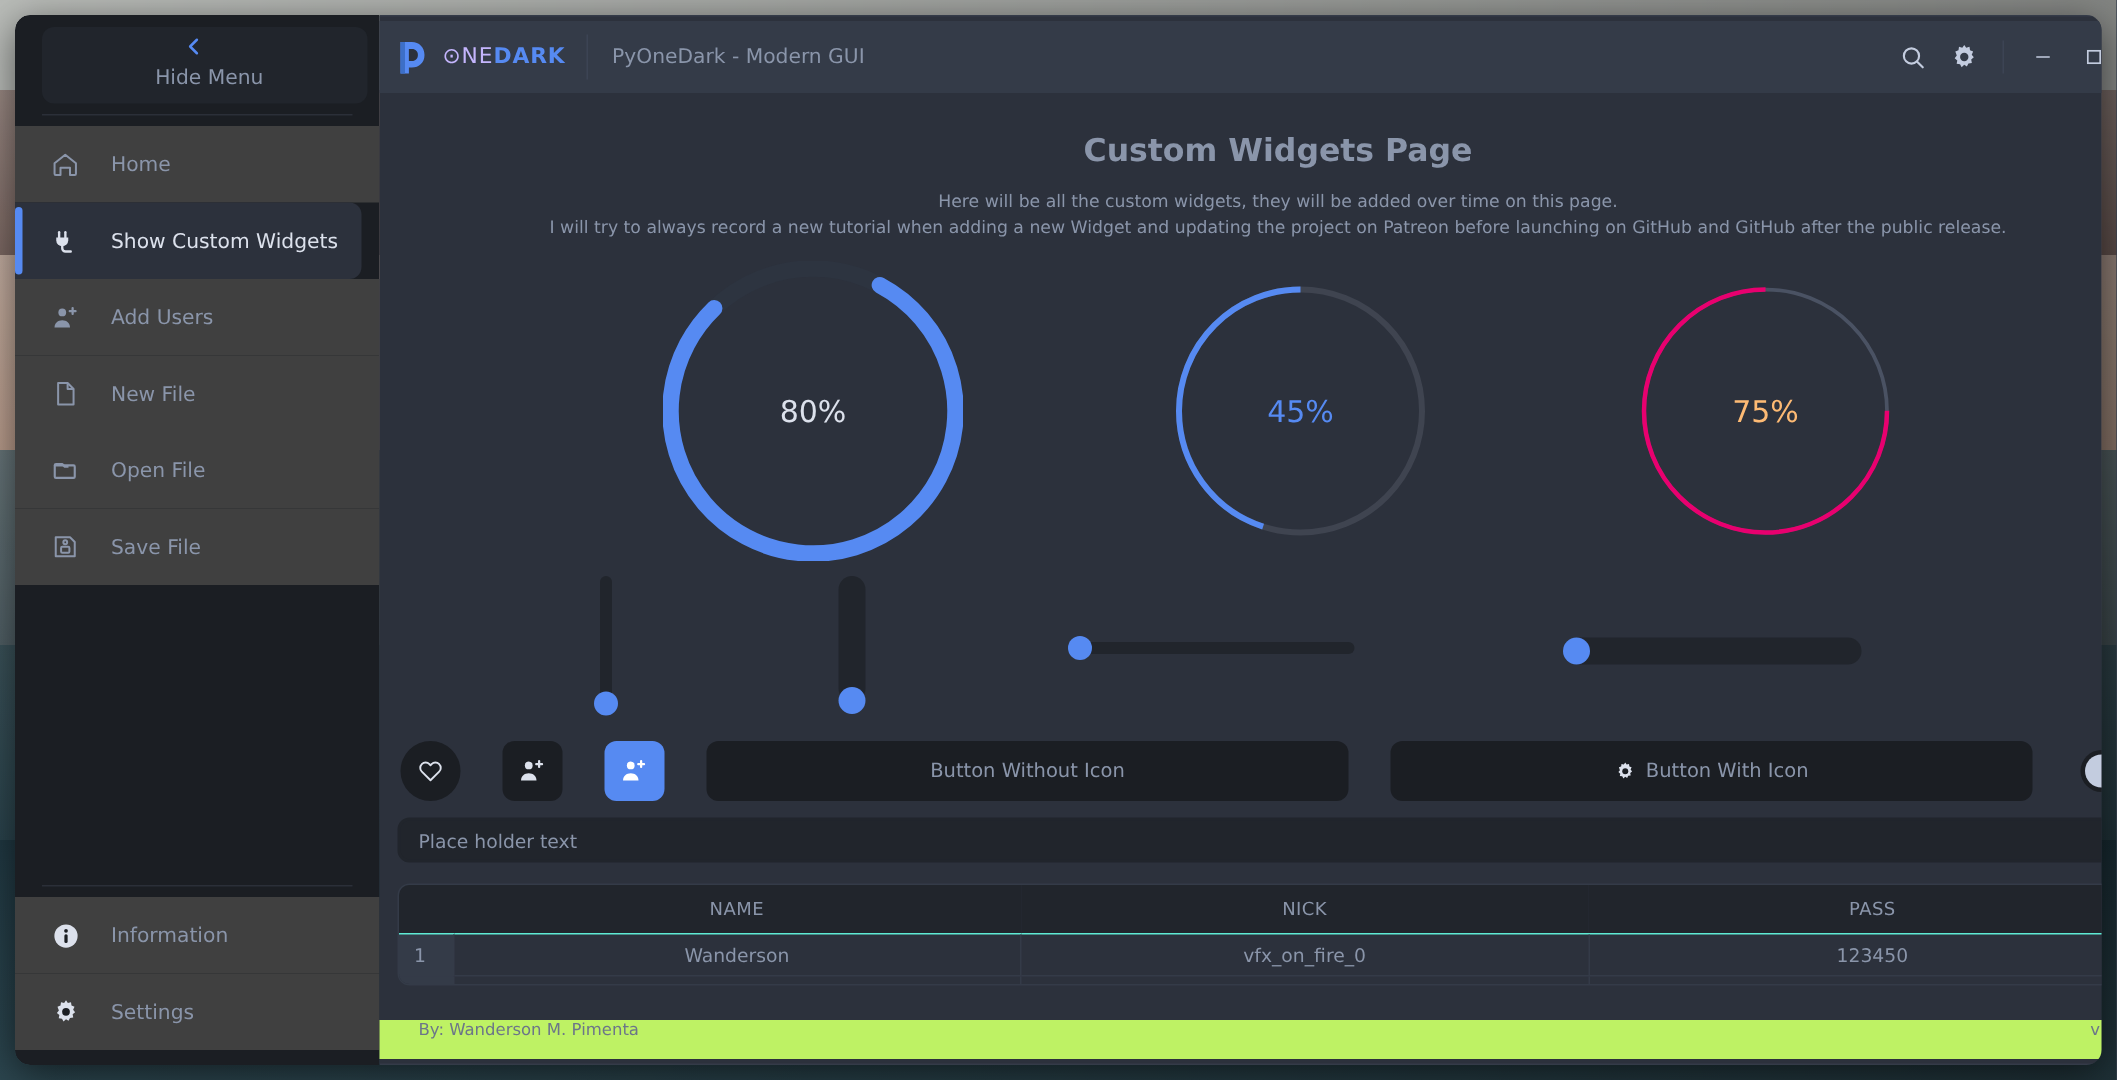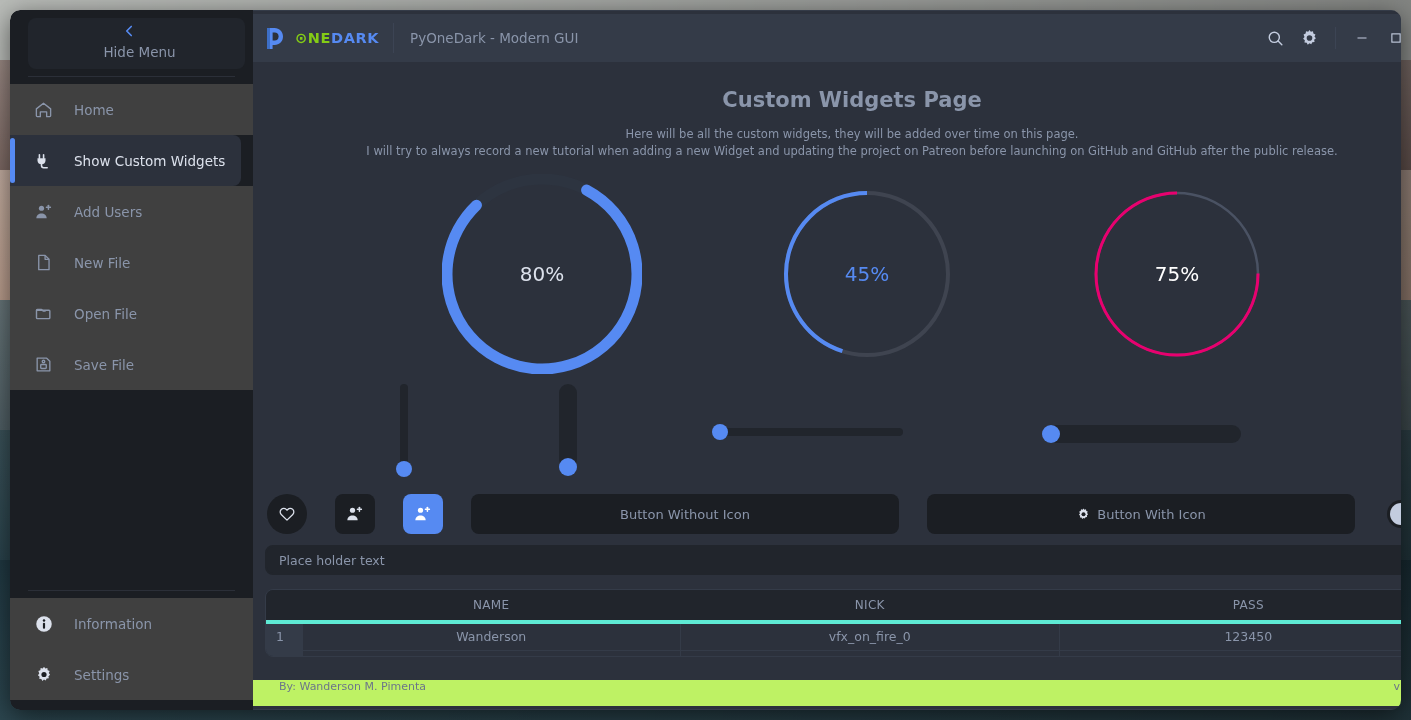--- a/index.html
+++ b/index.html
@@ -116,21 +116,21 @@
     display: flex; align-items: center;
   }
   #logo-wrap {
     display: flex; align-items: center;
     padding: 0 14px 0 12px;
     height: 30px;
     border-right: 1px solid #3c4454;
   }
   #logo-mark { margin-right: 8px; }
   #logo-text { font-size: 14.5px; letter-spacing: .6px; font-weight: 700; }
-  #logo-text .l-one { color: #84cc16; font-weight: 700; }
+  #logo-text .l-one { color: #c4b5fd; font-weight: 400; }
   #logo-text .l-dark { color: #568af2; }
   #app-title {
     margin-left: 16px;
     color: #8a95aa; font-size: 13.5px;
   }
   .tb-spacer { flex: 1 1 auto; }
   .tb-btn {
     width: 32px; height: 32px;
     display: flex; align-items: center; justify-content: center;
     border-radius: 6px; cursor: pointer;
@@ -254,21 +254,21 @@
     overflow: hidden;
     height: 68px;
     position: relative;
   }
   table { width: 100%; border-collapse: collapse; table-layout: fixed; }
   th {
     background: #21252c;
     color: #8a95aa;
     font-size: 12px; font-weight: 400;
     height: 32px;
-    border-bottom: 4px solid #5eead4;
+    border-bottom: 1px solid #5eead4;
     letter-spacing: .3px;
   }
   td {
     height: 28px;
     color: #8a95aa; font-size: 12.5px;
     border-bottom: 1px solid #343b48;
     border-right: 1px solid #343b48;
     padding: 0 10px;
     text-align: center;
   }
@@ -497,21 +497,21 @@
             <circle id="arc45" cx="85" cy="85" r="81" fill="none" stroke="#568af2" stroke-width="4" stroke-linecap="butt" transform="rotate(-90 85 85) scale(1,-1) translate(0,-170)" stroke-dasharray="508.94" stroke-dashoffset="279.92"></circle>
           </svg>
           <div class="circ-label" style="color:#568af2;">45%</div>
         </div>
 
         <div class="circ" style="width:170px;height:170px;">
           <svg width="170" height="170" viewBox="0 0 170 170">
             <circle cx="85" cy="85" r="81" fill="none" stroke="#4a5263" stroke-width="2.5"></circle>
             <circle id="arc75" cx="85" cy="85" r="81" fill="none" stroke="#e8006f" stroke-width="3" stroke-linecap="butt" transform="rotate(-90 85 85) scale(1,-1) translate(0,-170)" stroke-dasharray="508.94" stroke-dashoffset="127.23"></circle>
           </svg>
-          <div class="circ-label" style="color:#ffffff;">75%</div>
+          <div class="circ-label" style="color:#fdba74;">75%</div>
         </div>
       </div>
 
       
       <div id="sliders">
 
         <div class="v-slider" style="left:131px; top:4px;">
           <div class="v-track" style="width:8px;height:84px;"></div>
           <div class="v-handle" style="width:16px;height:16px;margin-top:-7px;"></div>
         </div>

